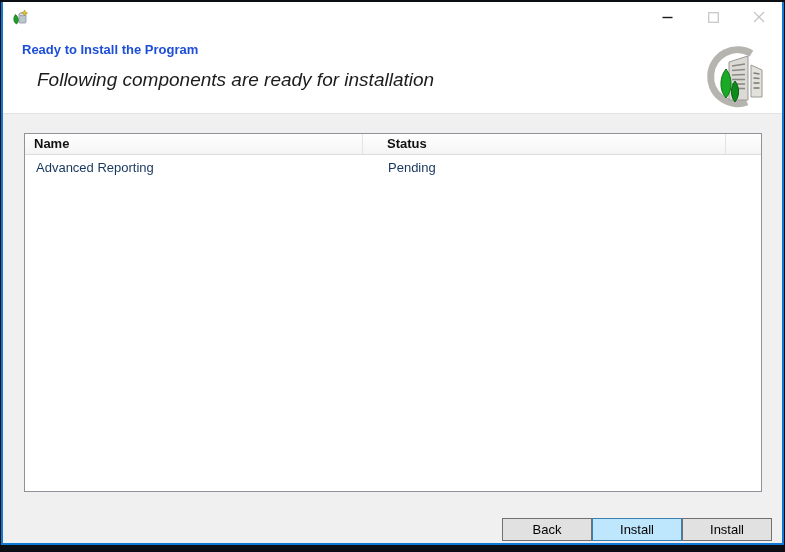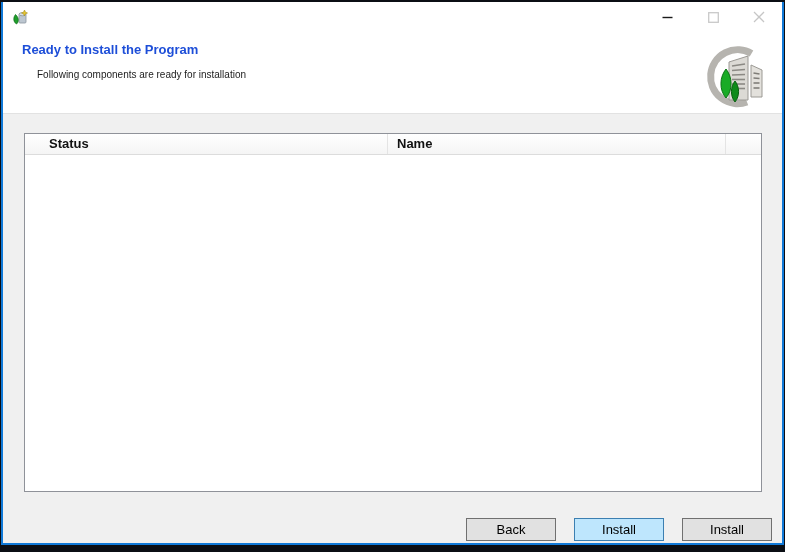--- a/index.html
+++ b/index.html
@@ -19,21 +19,21 @@
     background:#ffffff;
   }
   
   .titlebar { position:absolute; top:0; left:0; right:0; height:30px; background:#ffffff; }
   .app-icon { position:absolute; left:9px; top:7px; width:17px; height:17px; }
   .caption-buttons { position:absolute; right:0; top:0; height:30px; display:flex; }
   .cap-btn { width:46px; height:30px; display:flex; align-items:center; justify-content:center; background:transparent; border:none; cursor:default; }
   
   .header-sec { position:absolute; top:30px; left:0; right:0; height:81px; background:#ffffff; }
   .page-title { position:absolute; left:19px; top:10px; font-size:13px; font-weight:bold; color:#1d4ed8; }
-  .page-subtitle { position:absolute; left:34px; top:37px; font-size:10px; color:#1c1c1c; }
+  .page-subtitle { position:absolute; left:34px; top:37px; font-size:19px; color:#1c1c1c;font-style:italic; }
   .logo { position:absolute; right:13px; top:11px; width:66px; height:66px; }
   
   .body-sec {
     position:absolute; top:111px; left:0; right:0; bottom:0;
     background:#f0f0f0; border-top:1px solid #e2e2e2;
   }
   
   .listview {
     position:absolute; left:21px; right:20px; top:131px; height:359px;
     background:#ffffff; border:1px solid #8f9299;
@@ -45,21 +45,21 @@
     font-size:13px; font-weight:bold; color:#111111;
   }
   .lv-hcell { line-height:20px; white-space:nowrap; overflow:hidden; }
   .lv-hcell.c-name   { width:338px; padding-left:9px;  border-right:1px solid #e4e4e4; }
   .lv-hcell.c-status { flex:1;      padding-left:24px; border-right:1px solid #e4e4e4; }
   .lv-hcell.c-extra  { width:35px; }
   .lv-row { display:flex; height:20px; margin-top:3px; font-size:13px; color:#17375e; line-height:20px; }
   .lv-row .c-name   { width:338px; padding-left:11px; }
   .lv-row .c-status { flex:1;      padding-left:25px; }
   
-  .btn-row { position:absolute; right:10px; top:516px; display:flex; gap:18px; }
+  .btn-row { position:absolute; right:10px; top:516px; display:flex; gap:0; }
   .btn {
     width:90px; height:23px;
     background:#e1e1e1; border:1px solid #707070;
     font-family:inherit; font-size:13px; color:#000000;
     display:flex; align-items:center; justify-content:center;
     cursor:default;
   }
   .btn.default { background:#bee6fd; border-color:#3c7fb1; }
 </style>
 </head>
@@ -125,23 +125,27 @@
         <path d="M23 26 C16.5 34 16 47 23 55 C30 47 29.5 34 23 26 Z" fill="#19ab26" stroke="#0a7213" stroke-width="1"></path>
         <path d="M32 38 C27.5 43.5 27 53 32 59 C37 53 36.5 43.5 32 38 Z" fill="#0e8c1a" stroke="#086110" stroke-width="1"></path>
       </svg>
     </span>
   </div>
 
   <div class="body-sec"></div>
 
   <div class="listview">
     <div class="lv-header">
+      <div class="lv-hcell c-name">Name</div>
       <div class="lv-hcell c-status">Status</div>
-      <div class="lv-hcell c-name">Name</div>
       <div class="lv-hcell c-extra"></div>
+    </div>
+    <div class="lv-row">
+      <div class="c-name">Advanced Reporting</div>
+      <div class="c-status">Pending</div>
     </div>
   </div>
 
   <div class="btn-row">
     <button class="btn">Back</button>
     <button class="btn default">Install</button>
     <button class="btn">Install</button>
   </div>
 
 </div>

